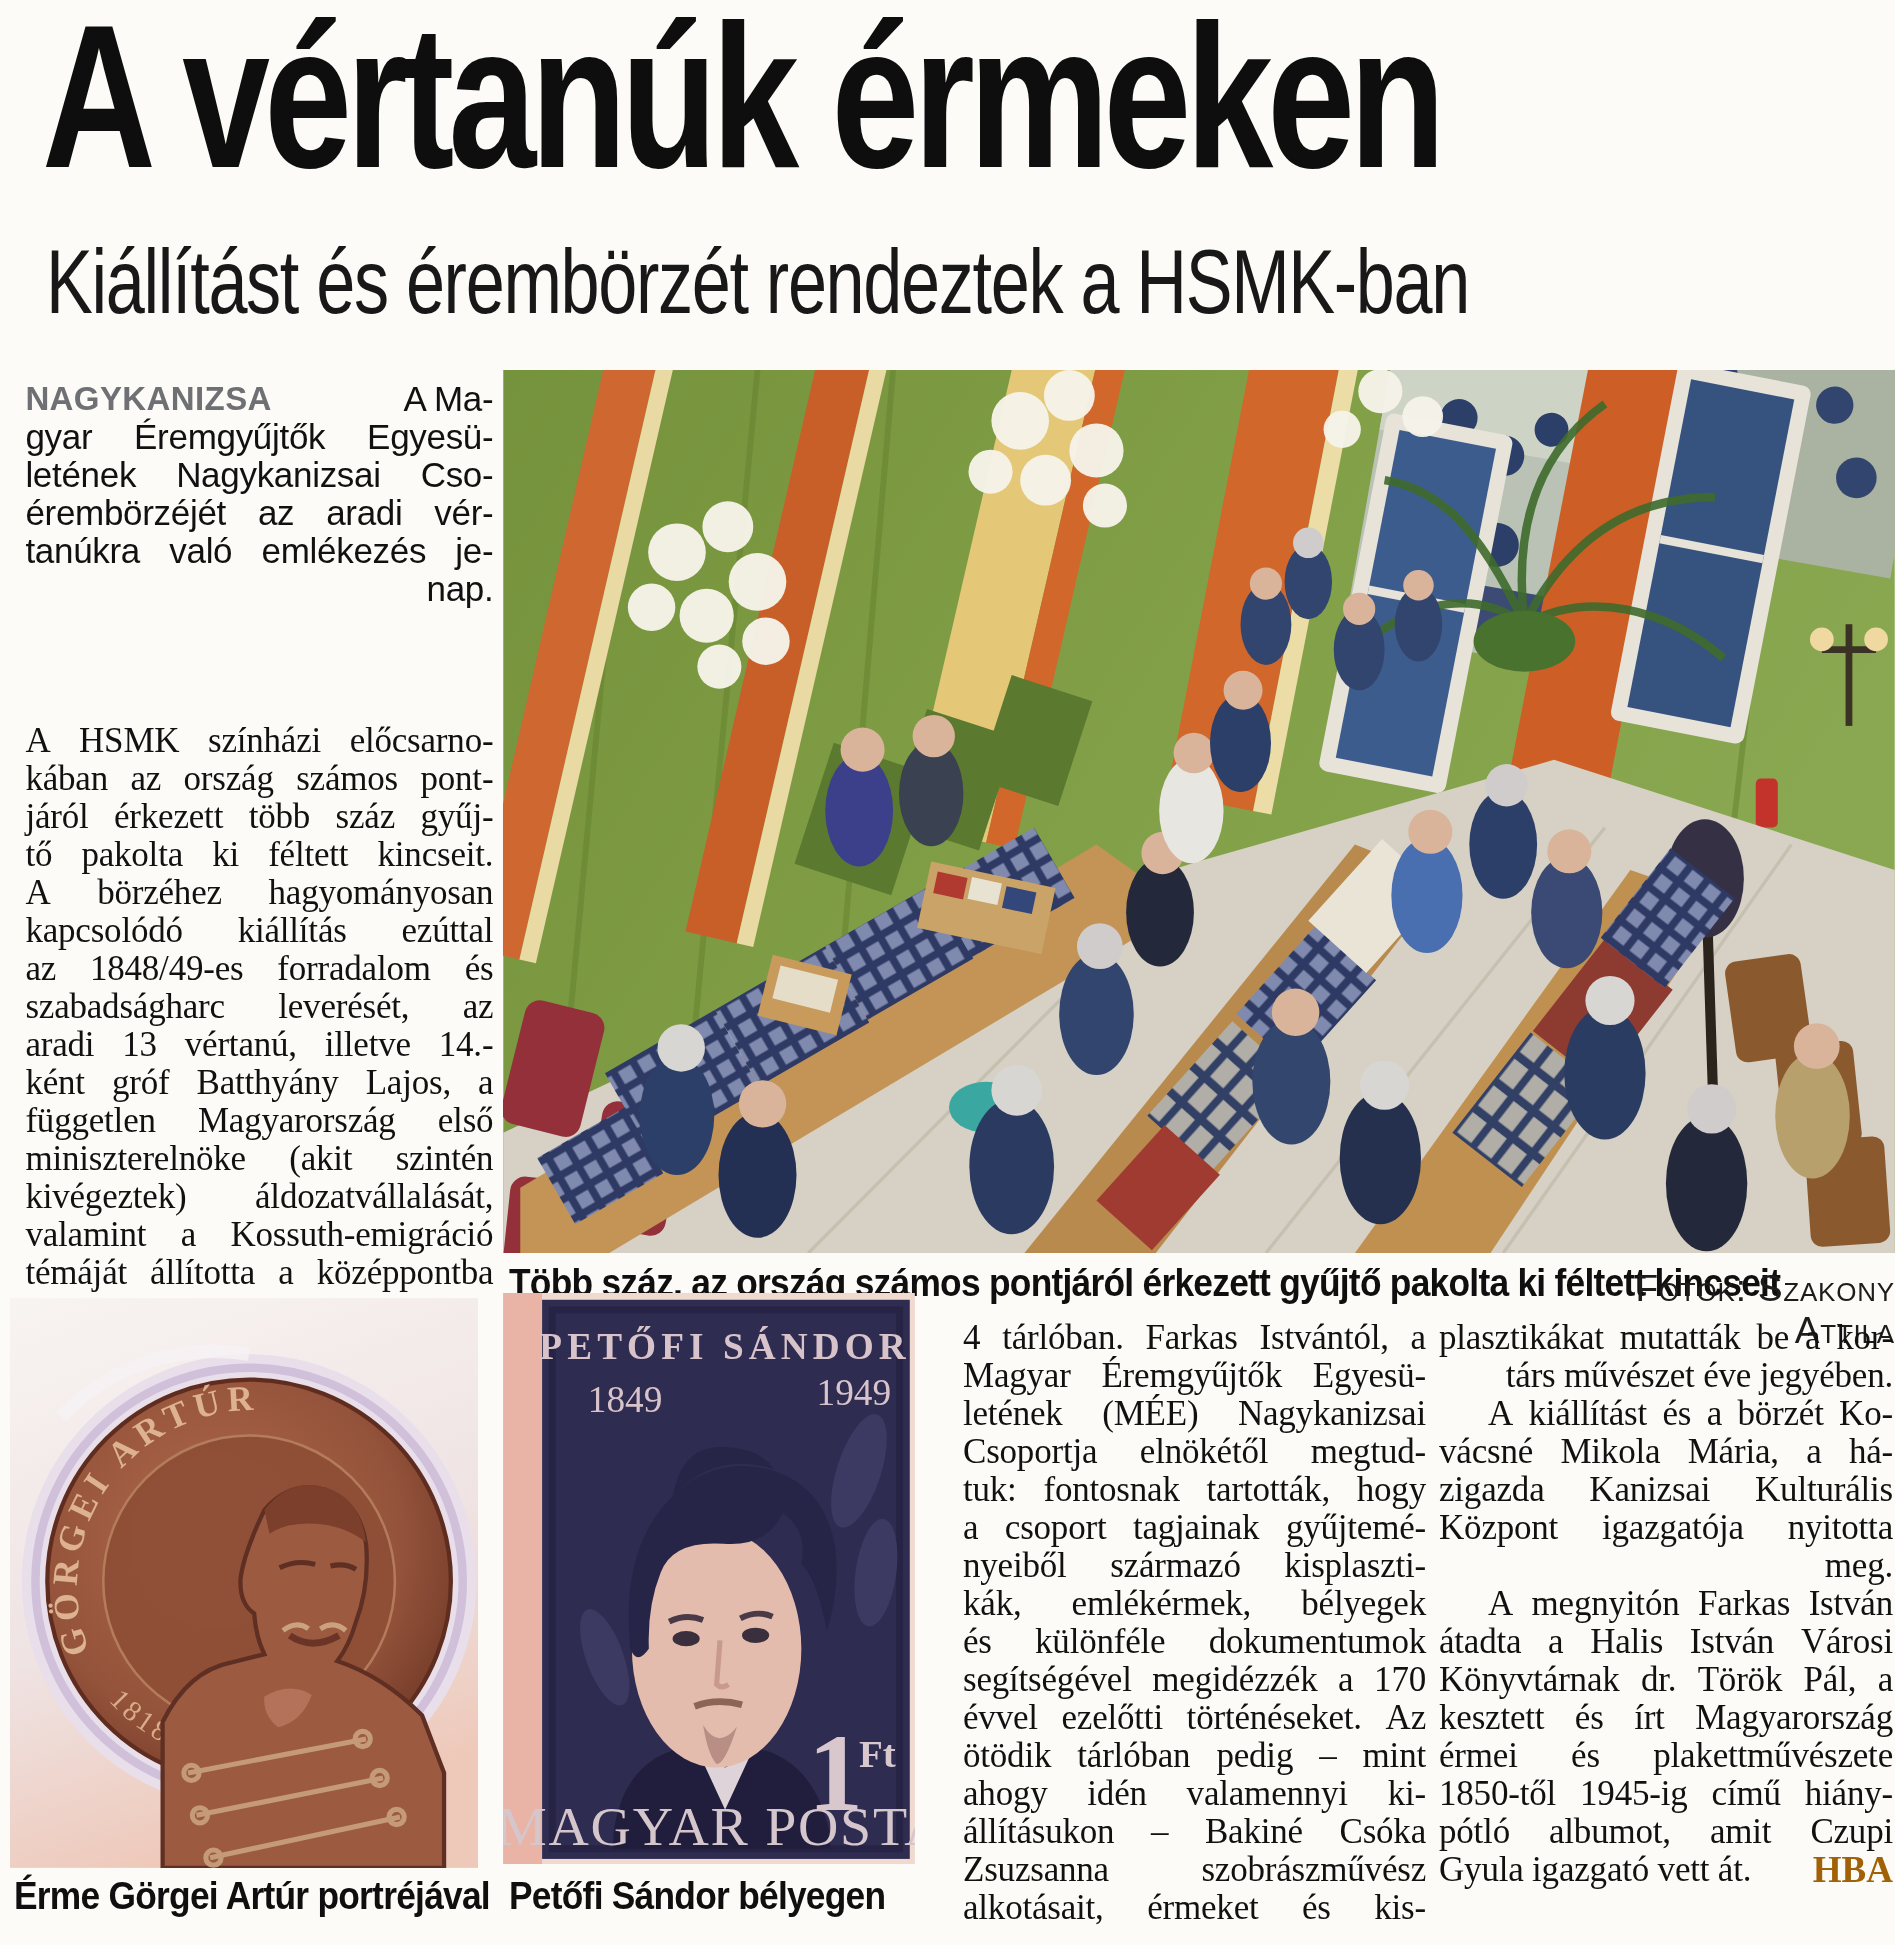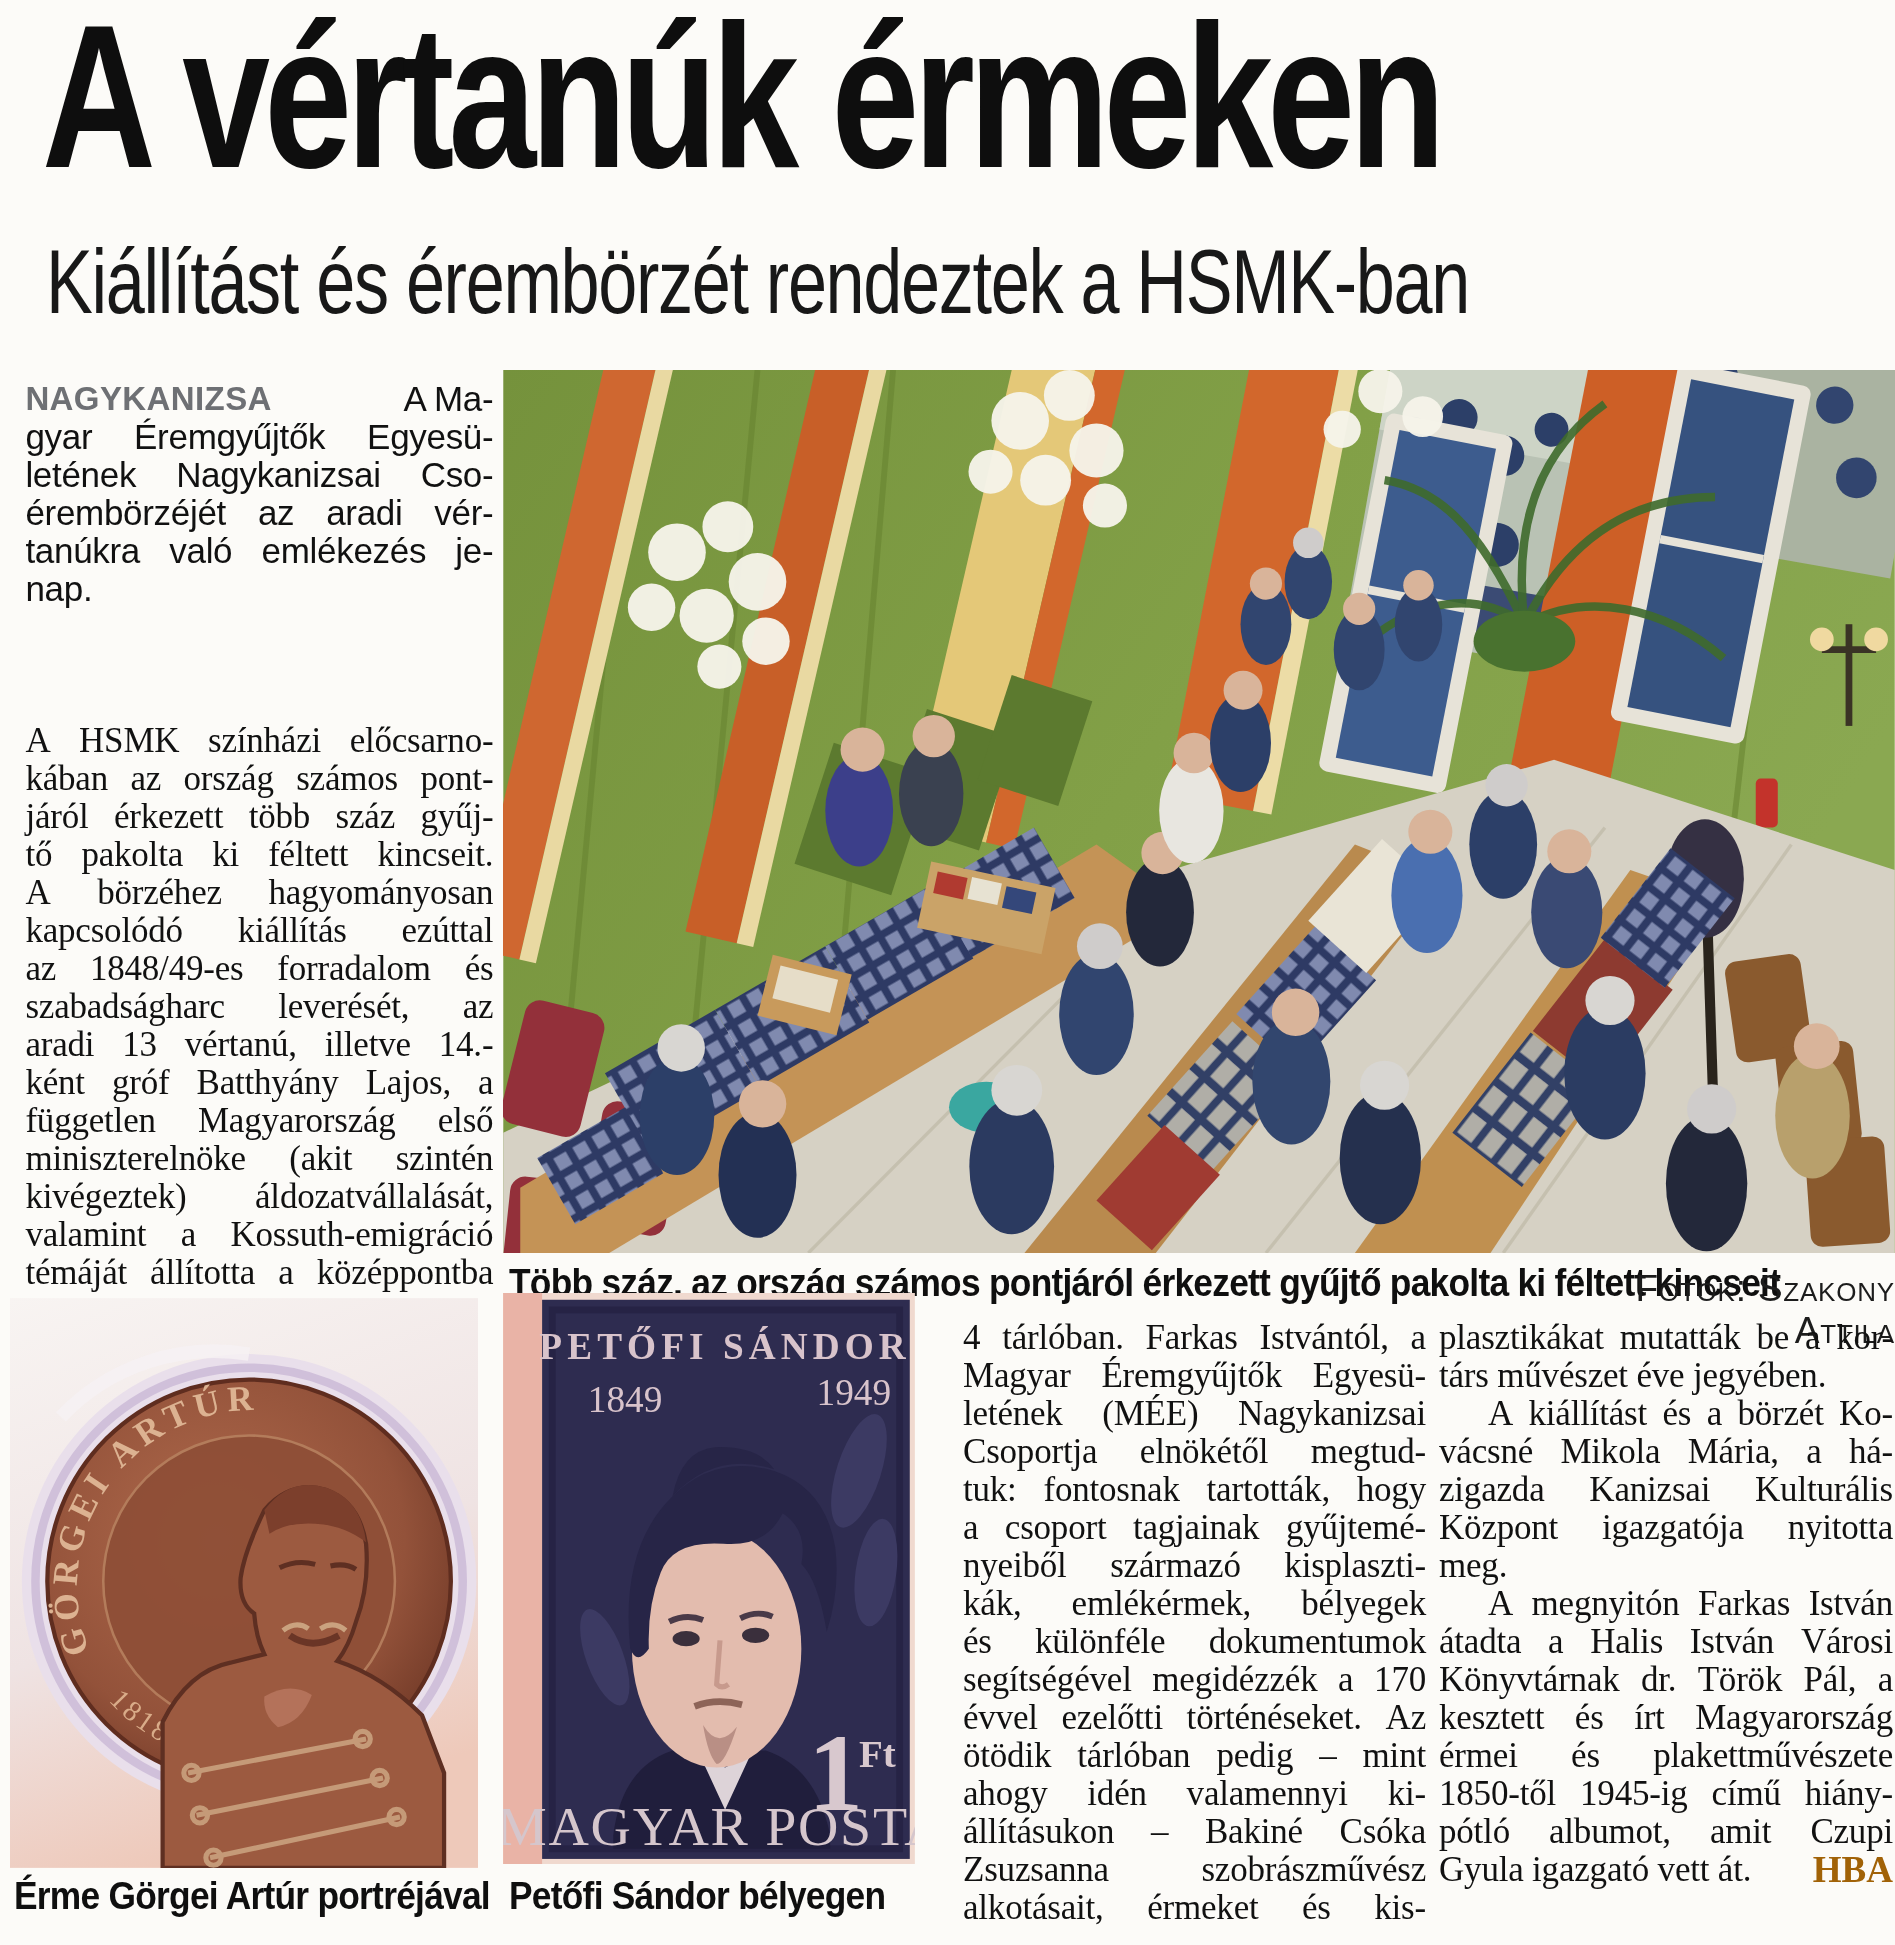--- a/index.html
+++ b/index.html
@@ -9,21 +9,21 @@
 
   
   #headline{left:42px;top:-12px;margin:0;font-family:"Liberation Sans",sans-serif;
     font-weight:700;font-size:205px;letter-spacing:-7.6px;line-height:1.05;color:#0e0e0e;
     transform:scale(0.77,1);transform-origin:left top;white-space:nowrap;}
   #subheadline{left:46px;top:231px;margin:0;font-family:"Liberation Sans",sans-serif;
     font-weight:400;font-size:90px;letter-spacing:-1.7px;color:#181818;
     transform:scale(0.78,1);transform-origin:left top;white-space:nowrap;}
 
   
-  .col{position:absolute;}
+  .col{position:absolute;text-align:right;}
   .bline{display:flex;justify-content:space-between;height:38px;line-height:38px;
     white-space:pre;overflow:visible;}
   .plainline{display:block;height:38px;line-height:38px;}
   .serif{font-family:"Liberation Serif",serif;font-size:35px;letter-spacing:-0.2px;}
   .sans{font-family:"Liberation Sans",sans-serif;font-size:35px;letter-spacing:-0.3px;}
   .indent{padding-left:49px;}
   .tag{font-weight:700;color:#6e7074;font-size:33px;letter-spacing:0.4px;}
   .byline{font-weight:700;color:#a16207;font-family:Liberation Serif, serif;
     font-size:37px;letter-spacing:0px;}
 

